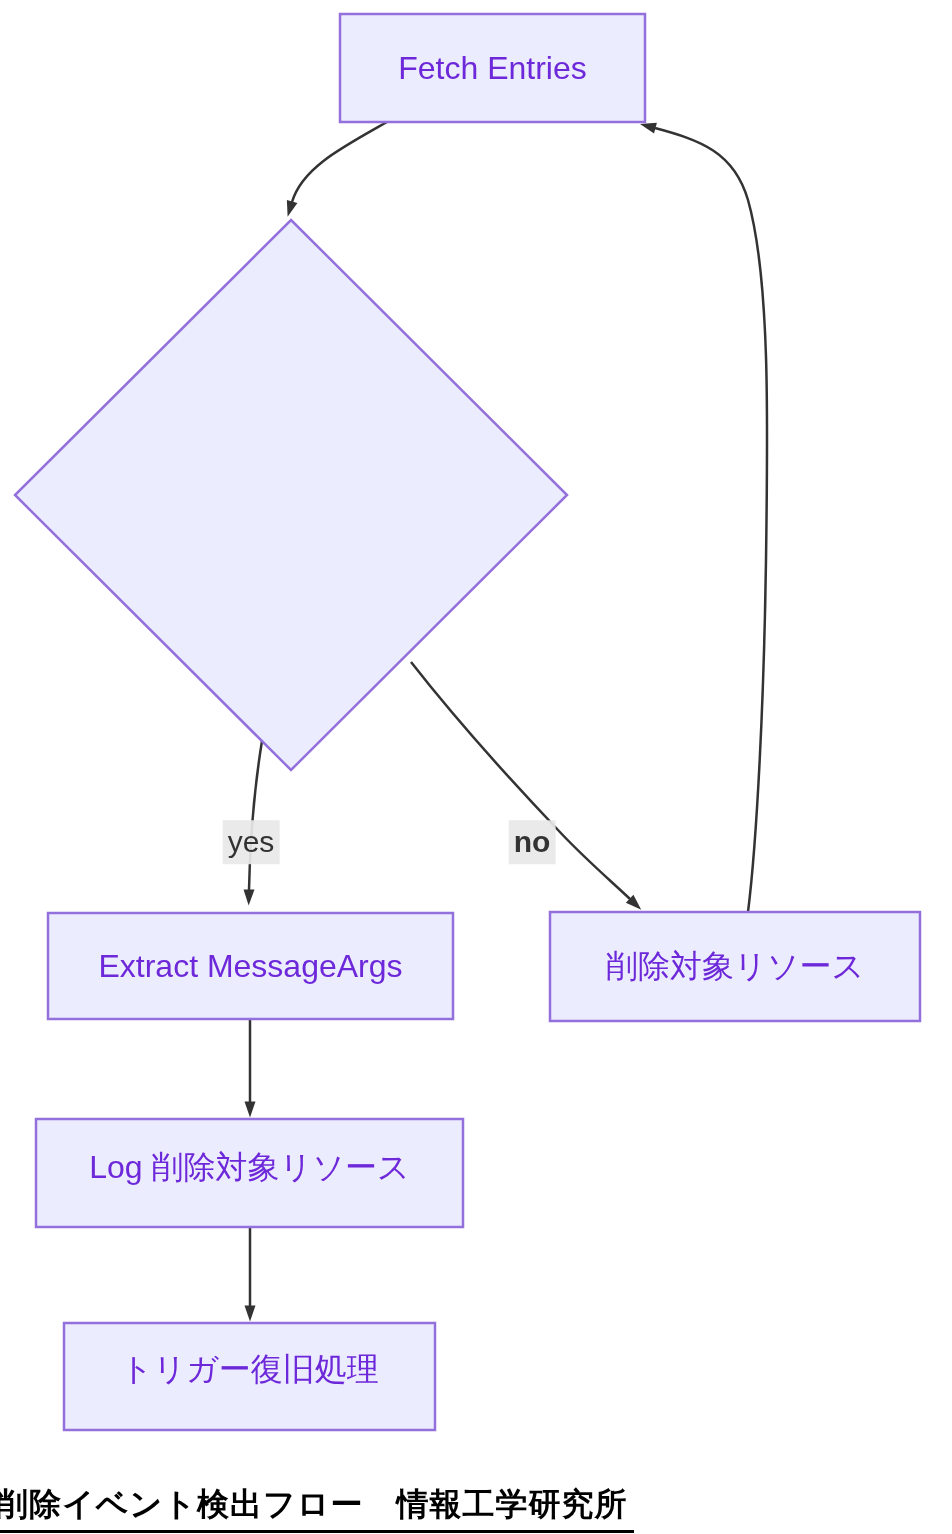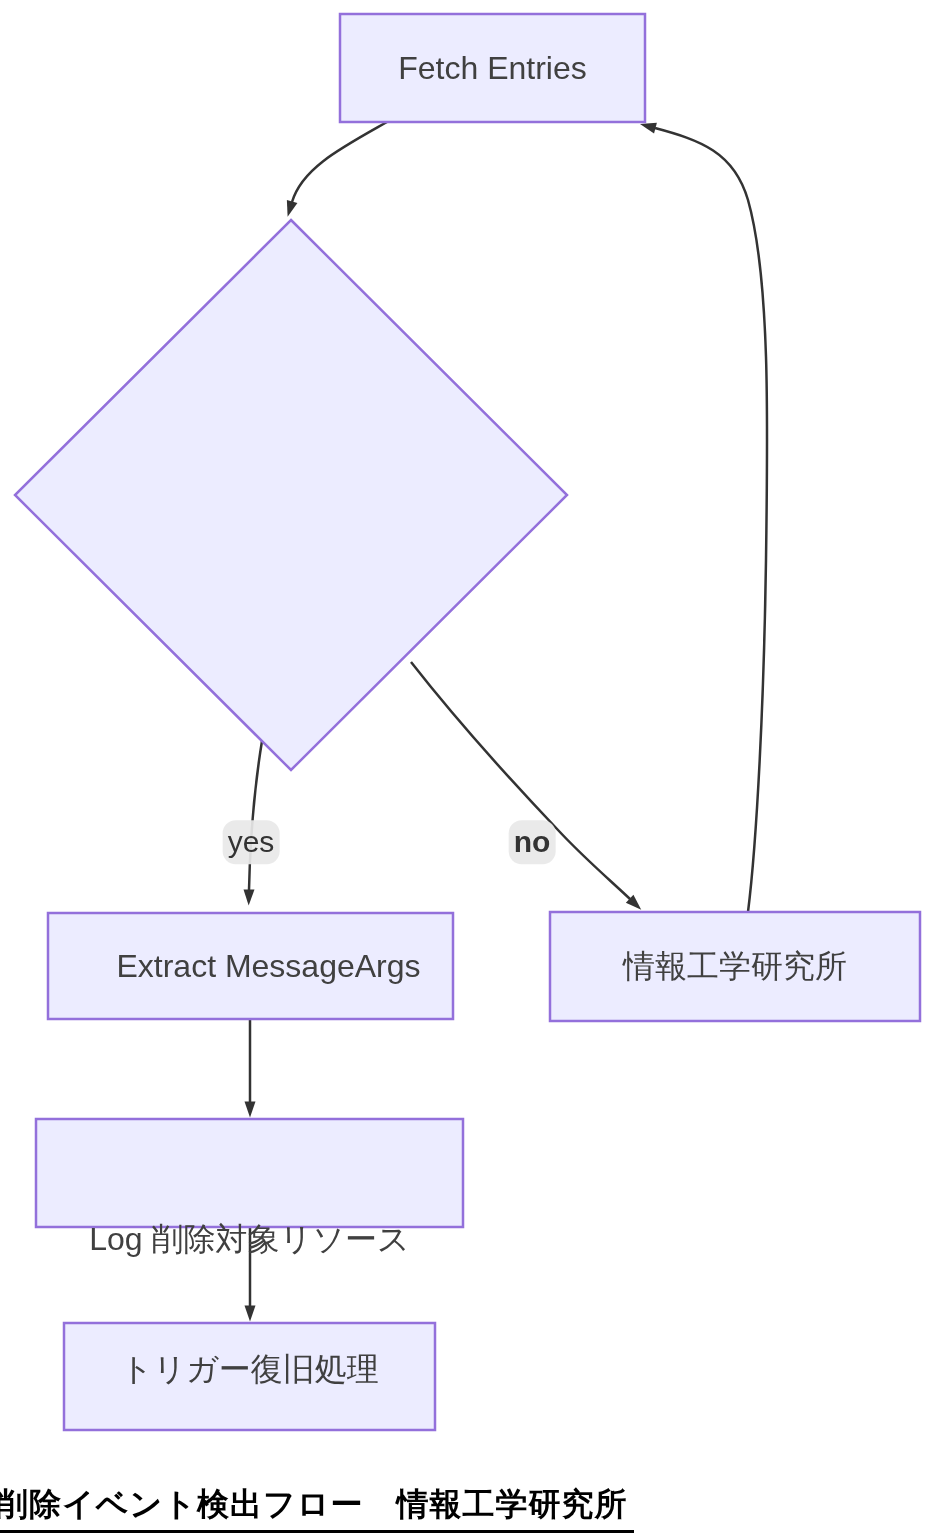--- a/index.html
+++ b/index.html
@@ -11,32 +11,31 @@
     color:#333333;
     overflow:hidden;
   }
   .canvas svg{position:absolute;left:0;top:0;}
   .edge-path{fill:none;stroke:#333333;stroke-width:2.5px;}
   .node-shape{fill:#ECECFF;stroke:#9370DB;stroke-width:2.5px;}
   .node-label{
     position:absolute;
     display:flex;align-items:center;justify-content:center;
     text-align:center;
-    font-size:32px;line-height:1.2;color:#404040;
+    font-size:32px;line-height:1.2;color:#6d28d9;
     pointer-events:none;
     white-space:nowrap;
   }
   .edge-label{
     position:absolute;
     transform:translate(-50%,-50%);
     background:rgba(232,232,232,0.92);
     padding:3px 5px;
     font-size:30px;line-height:1.25;color:#333333;
     white-space:nowrap;
-    border-radius:13px;
   }
   .caption{
     position:absolute;
     left:-4px;top:1483px;
     font-size:32px;font-weight:700;color:#000000;
     letter-spacing:1px;
     white-space:nowrap;
     border-bottom:3px solid #000000;
     padding:0 6px 3px 0;
   }
@@ -68,25 +67,25 @@
       <rect class="node-shape" x="48" y="913" width="405" height="106"></rect>
       <rect class="node-shape" x="550" y="912" width="370" height="109"></rect>
       <rect class="node-shape" x="36" y="1119" width="427" height="108"></rect>
       <rect class="node-shape" x="64" y="1323" width="371" height="107"></rect>
     </g>
   </svg>
 
   <div class="node-label" style="left:340px;top:14px;width:305px;height:108px;">Fetch Entries</div>
 
 
-  <div class="node-label" style="left:48px;top:913px;width:405px;height:106px;margin-left:18px;">Extract MessageArgs</div>
+  <div class="node-label" style="left:48px;top:913px;width:405px;height:106px;">Extract MessageArgs</div>
 
-  <div class="node-label" style="left:550px;top:912px;width:370px;height:109px;">情報工学研究所</div>
+  <div class="node-label" style="left:550px;top:912px;width:370px;height:109px;">削除対象リソース</div>
 
-  <div class="node-label" style="left:36px;top:1185px;width:427px;height:108px;">Log 削除対象リソース</div>
+  <div class="node-label" style="left:36px;top:1113px;width:427px;height:108px;">Log 削除対象リソース</div>
 
   <div class="node-label" style="left:64px;top:1323px;width:371px;height:92px;">トリガー復旧処理</div>
 
   <div class="edge-label" style="left:251px;top:842px;">yes</div>
 
   <div class="edge-label" style="left:532px;top:842px;font-weight:bold;">no</div>
 
   <div class="caption">削除イベント検出フロー　情報工学研究所</div>
 
 </div>

